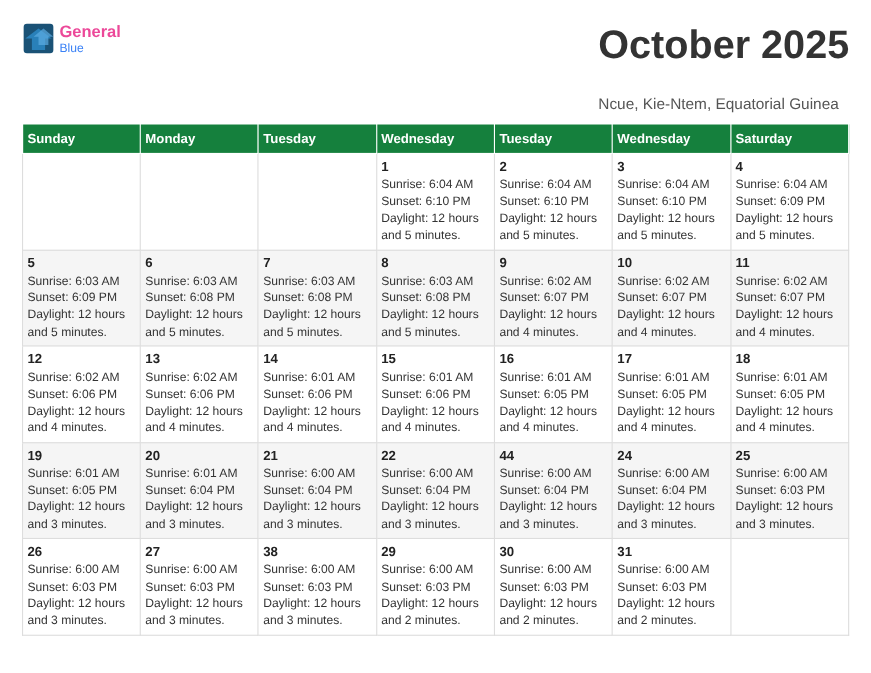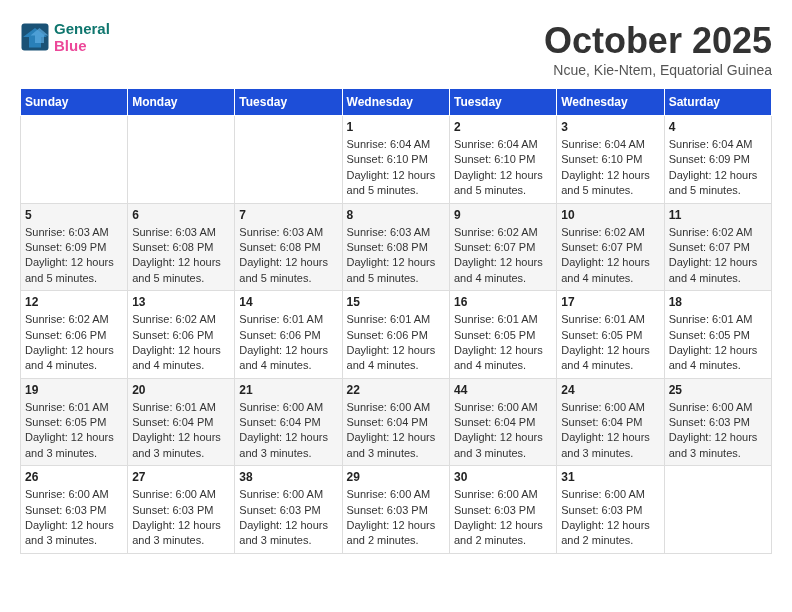--- a/index.html
+++ b/index.html
@@ -19,38 +19,38 @@
     .logo {
       display: flex;
       align-items: center;
       gap: 4px;
     }
     .logo-icon {
       width: 30px;
       height: 30px;
     }
     .title-section {
-      text-align: right;
     }
     .month-year {
       font-size: 36px;
       font-weight: bold;
       color: #333;
     }
     .location {
       font-size: 14px;
       color: #555;
+      margin-top: 24px;
     }
     .calendar {
       width: 100%;
       border-collapse: collapse;
       font-size: 10px;
     }
     .calendar thead tr th {
-      background-color: #1d4ed8;
+      background-color: #15803d;
       color: white;
       padding: 6px 4px;
       text-align: left;
       font-size: 12px;
       font-weight: bold;
       border: 1px solid #fff;
     }
     .calendar tbody tr td {
       vertical-align: top;
       padding: 4px;
@@ -81,22 +81,22 @@
 <body>
 
 <div class="header-section">
   <div class="logo">
     <svg class="logo-icon" viewBox="0 0 40 40">
       <rect x="2" y="2" width="36" height="36" rx="4" fill="#1a5276"></rect>
       <polygon points="20,8 36,20 28,20 28,34 12,34 12,20 4,20" fill="#2980b9"></polygon>
       <polygon points="26,8 38,18 32,18 32,28 20,28 20,18 14,18" fill="#5dade2" opacity="0.7"></polygon>
     </svg>
     <div>
-      <div style="font-size:15px;font-weight:bold;color:#0f766e;">General</div>
-      <div style="font-size:15px;font-weight:bold;color:#ec4899;">Blue</div>
+      <div style="font-size:15px;font-weight:bold;color:#ec4899;">General</div>
+      <div style="font-size:11px;font-weight:normal;color:#3b82f6;">Blue</div>
     </div>
   </div>
   <div class="title-section">
     <div class="month-year">October 2025</div>
     <div class="location">Ncue, Kie-Ntem, Equatorial Guinea</div>
   </div>
 </div>
 
 <table class="calendar">
   <thead>

